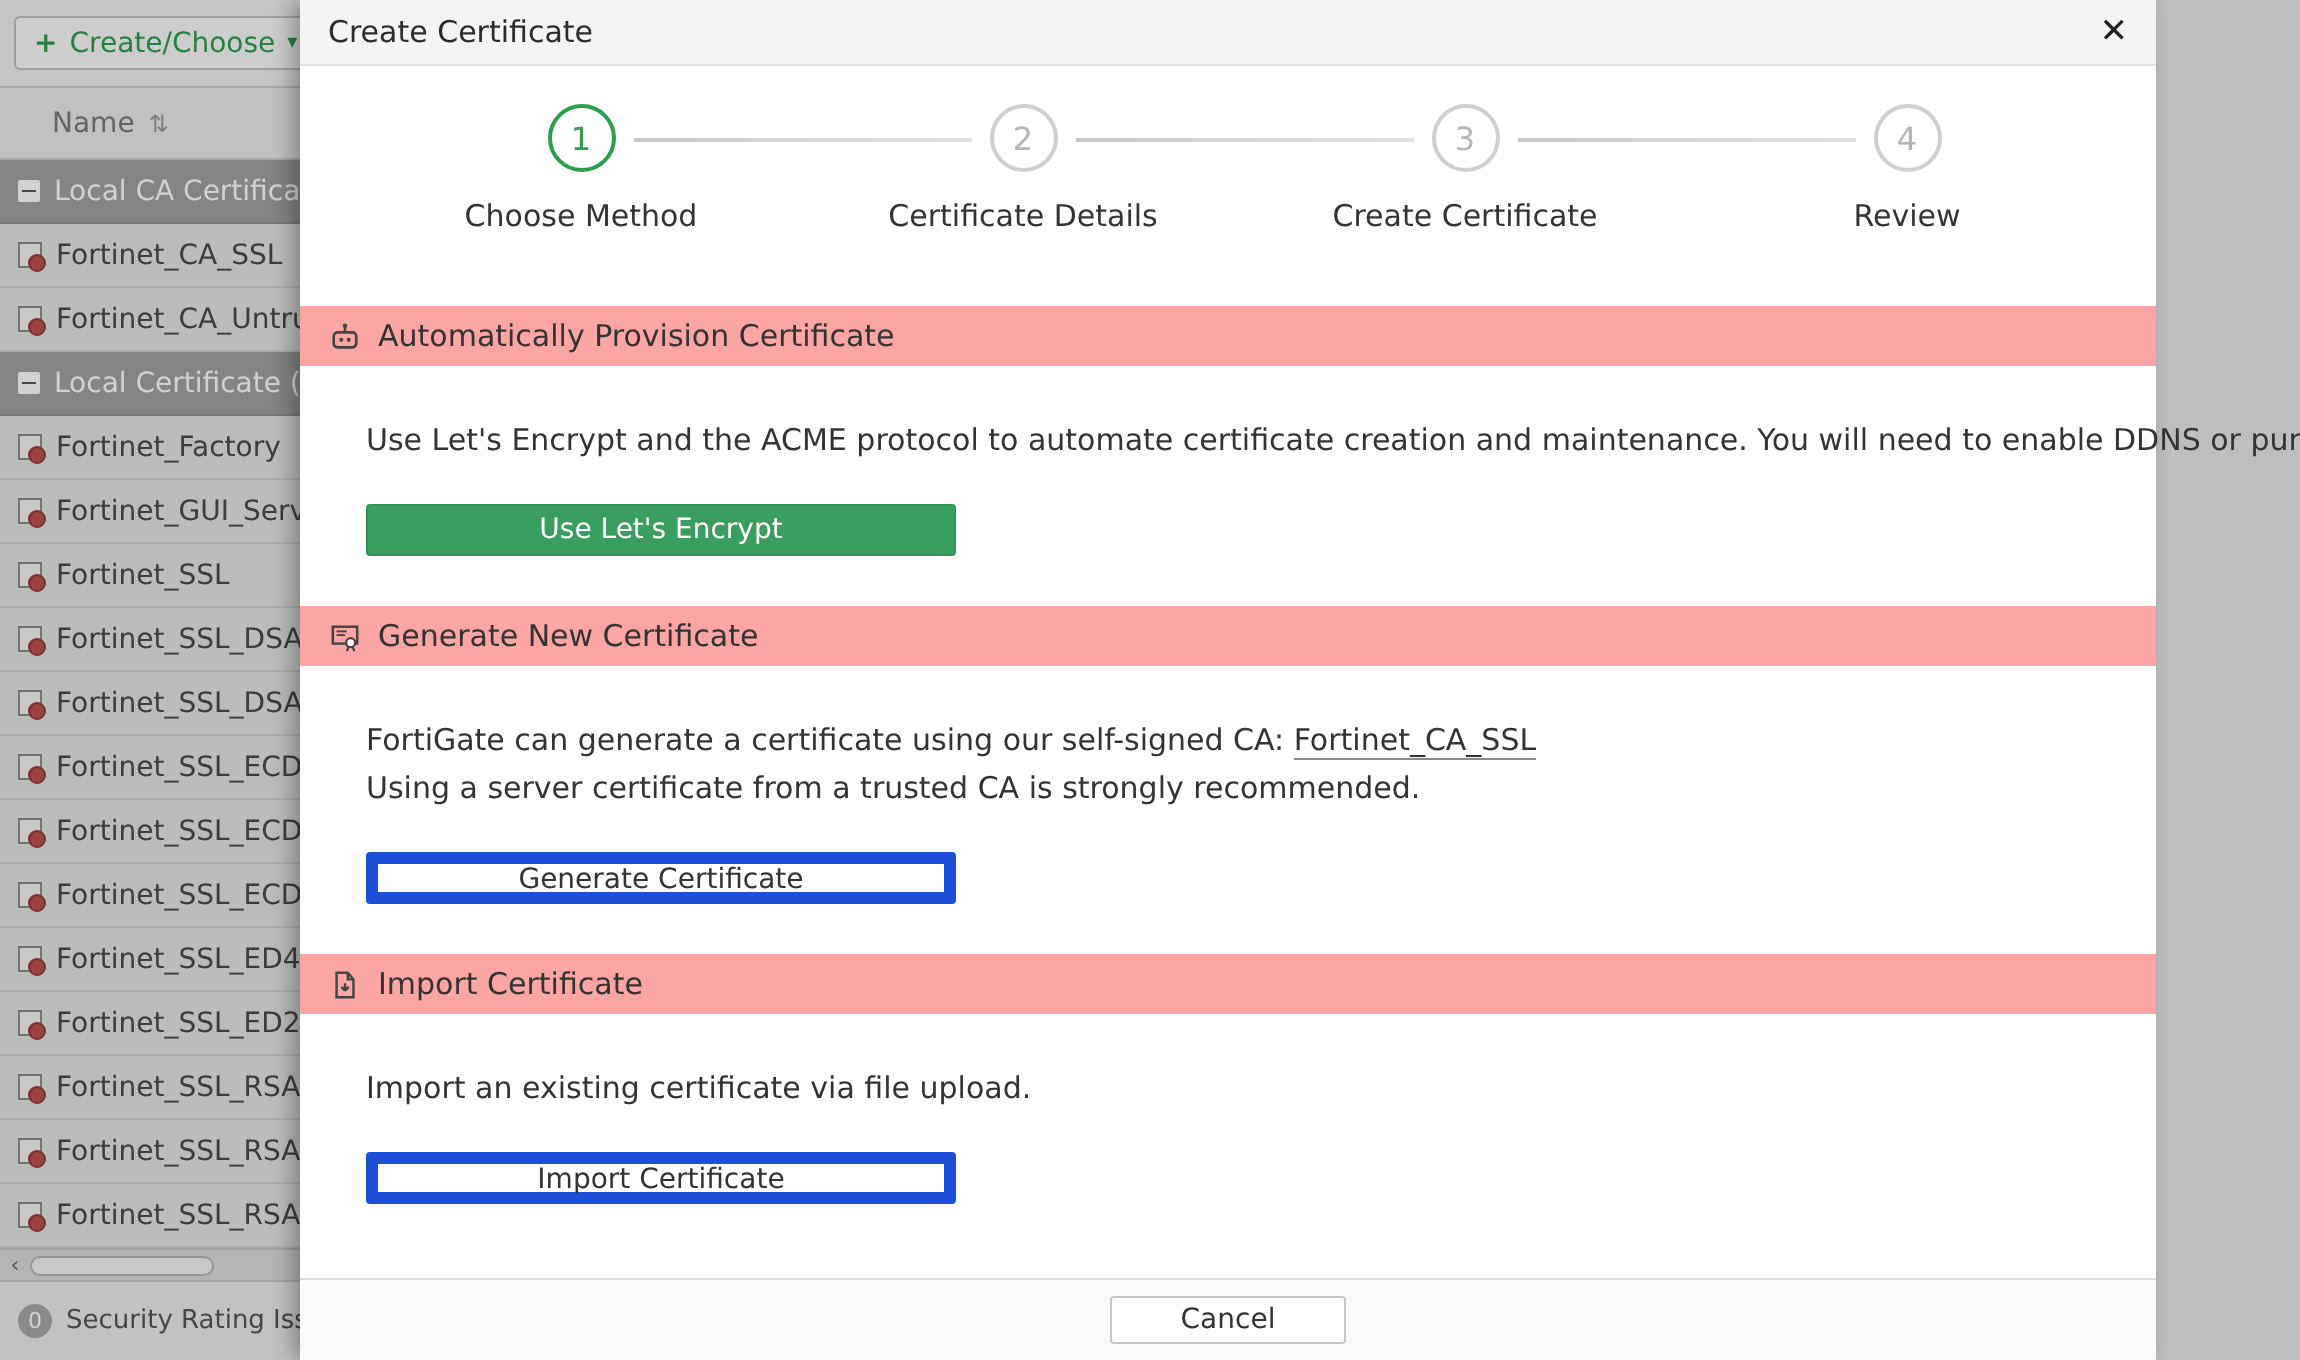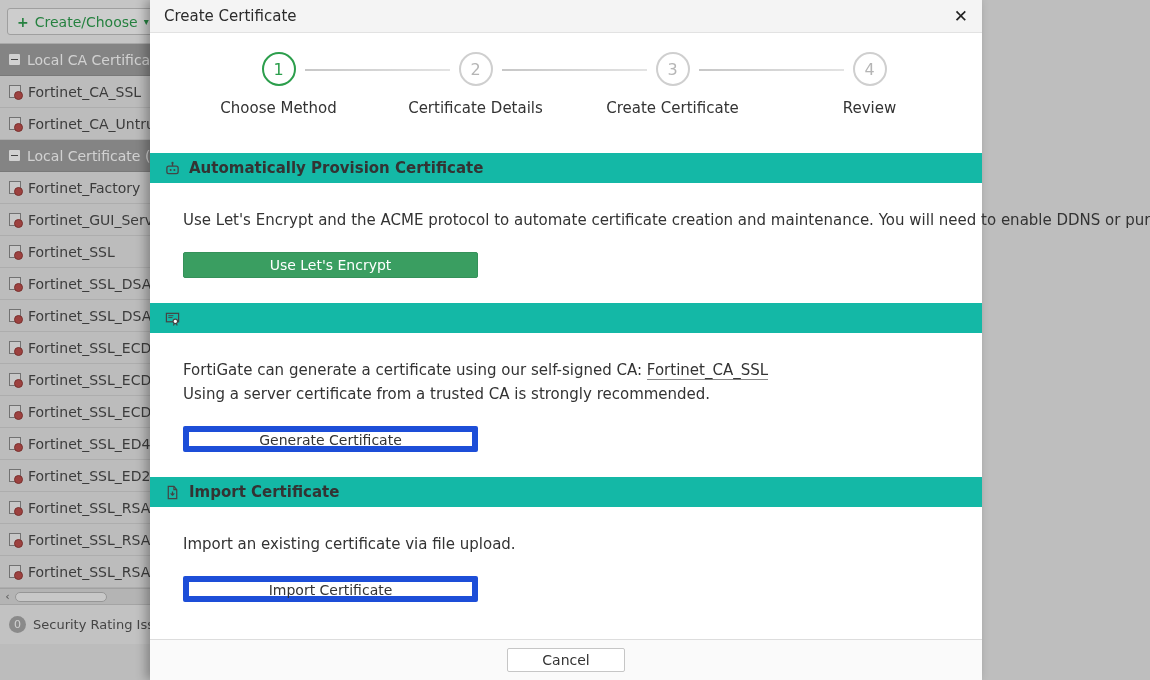--- a/index.html
+++ b/index.html
@@ -30,37 +30,37 @@
   .hscroll .thumb { height:10px; width:92px; background:#f4f4f4; border:1px solid #b8b8b8; border-radius:5px; cursor:grab; }
   .statusbar { height:40px; background:#ededed; border-top:1px solid #c9c9c9; display:flex; align-items:center;
                gap:7px; padding-left:9px; font-size:13px; color:#555; white-space:nowrap; overflow:hidden; }
   .badge-zero { width:17px; height:17px; border-radius:50%; background:#a9a9a9; color:#fff; font-size:11px;
                 display:flex; align-items:center; justify-content:center; flex:0 0 auto; }
 
   
   .dim { position:absolute; inset:0; background:rgba(0,0,0,0.18); z-index:5; }
 
   
-  .modal { position:absolute; left:150px; top:0; width:832px; height:680px; background:#ffffff; z-index:10;
+  .modal { position:absolute; left:150px; top:0; width:928px; height:680px; background:#ffffff; z-index:10;
            box-shadow:-4px 0 10px rgba(0,0,0,0.30); display:flex; flex-direction:column; }
   .titlebar { flex:0 0 33px; background:#f4f4f4; border-bottom:1px solid #e2e2e2; display:flex; align-items:center;
               justify-content:space-between; padding:0 14px; font-size:15px; color:#2b2b2b; }
   .close { font-size:17px; font-weight:bold; color:#222; cursor:pointer; line-height:1; }
 
   .stepper { display:flex; padding:19px 14px 15px 30px; }
   .step { flex:1; display:flex; flex-direction:column; align-items:center; position:relative; }
   .step .circle { width:34px; height:34px; border-radius:50%; border:2px solid #cfcfcf; color:#b5b5b5; background:#fff;
                   display:flex; align-items:center; justify-content:center; font-size:16px; cursor:pointer; z-index:1; }
   .step.active .circle { border-color:#2c9e4c; color:#2c9e4c; }
   .step .lbl { margin-top:13px; font-size:15px; color:#333; }
   .step:not(:first-child)::before { content:""; position:absolute; top:17px; right:calc(50% + 26px);
                   width:calc(100% - 52px); height:2px; background:linear-gradient(to right,#c7c7c7,#e3e3e3); }
 
-  .sec-header { flex:0 0 30px; background:#14b8a6; display:flex; align-items:center; gap:9px; padding-left:15px;
-                font-size:15px; color:#333; margin-top:21px;font-weight:bold; }
+  .sec-header { flex:0 0 30px; background:#fca5a5; display:flex; align-items:center; gap:9px; padding-left:15px;
+                font-size:15px; color:#333; margin-top:21px; }
   .sec-header .icn { display:flex; align-items:center; }
   .sec-body { padding:25px 10px 0 33px; font-size:15px; color:#333; line-height:1.6; }
   .sec-body.oneline { white-space:nowrap; }
   .ca-link { border-bottom:1px solid #8a8a8a; cursor:pointer; }
 
   .btn-primary, .btn-secondary { margin:20px 11px 4px 33px; width:295px; height:26px; font-size:14px;
                  border-radius:2px; font-family:inherit; cursor:pointer; }
   .btn-primary { background:#3a9e61; color:#ffffff; border:1px solid #35915a; }
   .btn-secondary { background:#ffffff; color:#333333; border:6px solid #1d4ed8; }
 
@@ -72,20 +72,24 @@
 </head>
 <body>
 
 <div class="bg">
   <div class="toolbar">
     <button class="btn-create">
       <span class="plus">+</span>
       <span>Create/Choose</span>
       <span class="caret">▾</span>
     </button>
+  </div>
+  <div class="th">
+    <span>Name</span>
+    <span class="sort">⇅</span>
   </div>
 
   <div class="row section">
     <span class="collapse-icon"></span>
     <span>Local CA Certifica</span>
   </div>
   <div class="row">
     <span class="cert-icon"></span>
     <span>Fortinet_CA_SSL</span>
   </div>
@@ -205,20 +209,21 @@
   <div class="sec-header">
     <span class="icn">
       <svg width="15" height="15" viewBox="0 0 16 16">
           <rect x="1.5" y="2.5" width="13" height="9" fill="none" stroke="#444" stroke-width="1.3"></rect>
           <line x1="3.5" y1="5" x2="9" y2="5" stroke="#444" stroke-width="1"></line>
           <line x1="3.5" y1="7" x2="8" y2="7" stroke="#444" stroke-width="1"></line>
           <circle cx="11" cy="11" r="2.4" fill="#fff" stroke="#444" stroke-width="1.2"></circle>
           <path d="M10 13l-1 2.5M12 13l1 2.5" stroke="#444" stroke-width="1.2" fill="none"></path>
         </svg>
     </span>
+    <span>Generate New Certificate</span>
   </div>
   <div class="sec-body">
     <div><span>FortiGate can generate a certificate using our self-signed CA: </span><span class="ca-link">Fortinet_CA_SSL</span></div>
     <div>Using a server certificate from a trusted CA is strongly recommended.</div>
   </div>
   <button class="btn-secondary">Generate Certificate</button>
 
   <div class="sec-header">
     <span class="icn">
       <svg width="15" height="15" viewBox="0 0 16 16">

